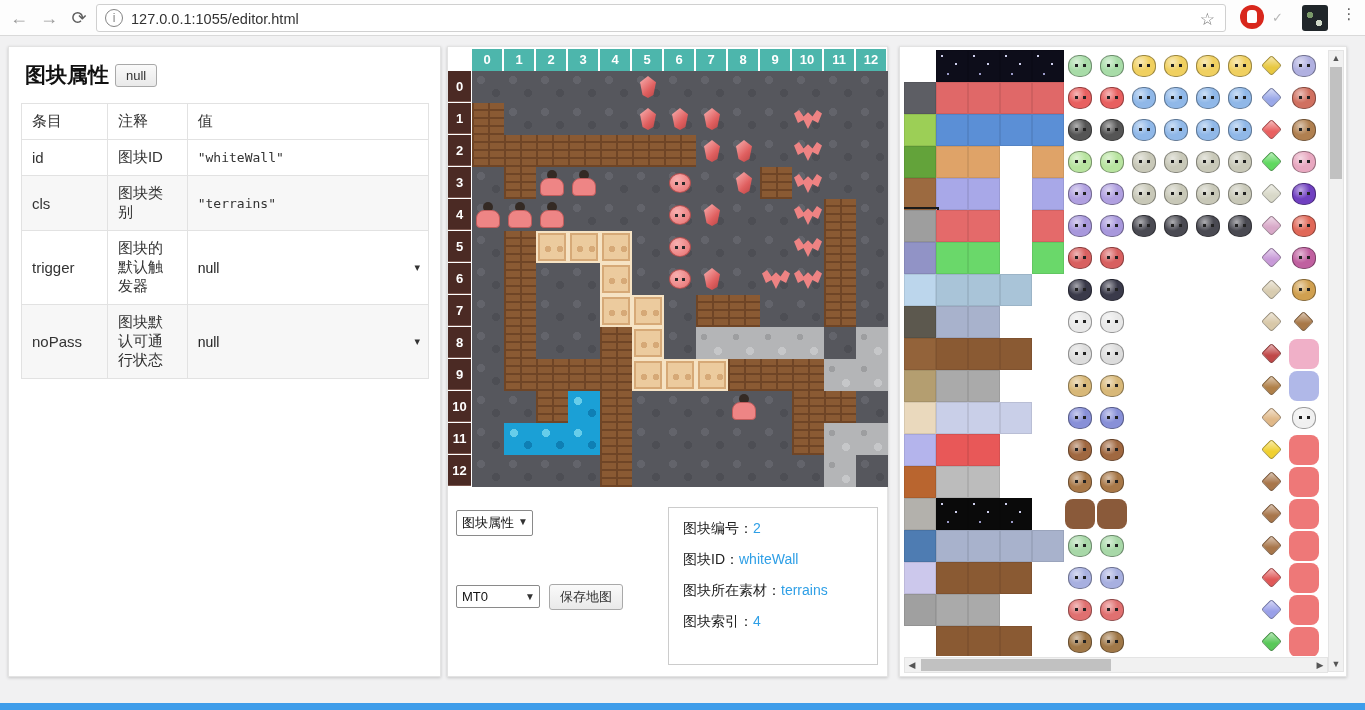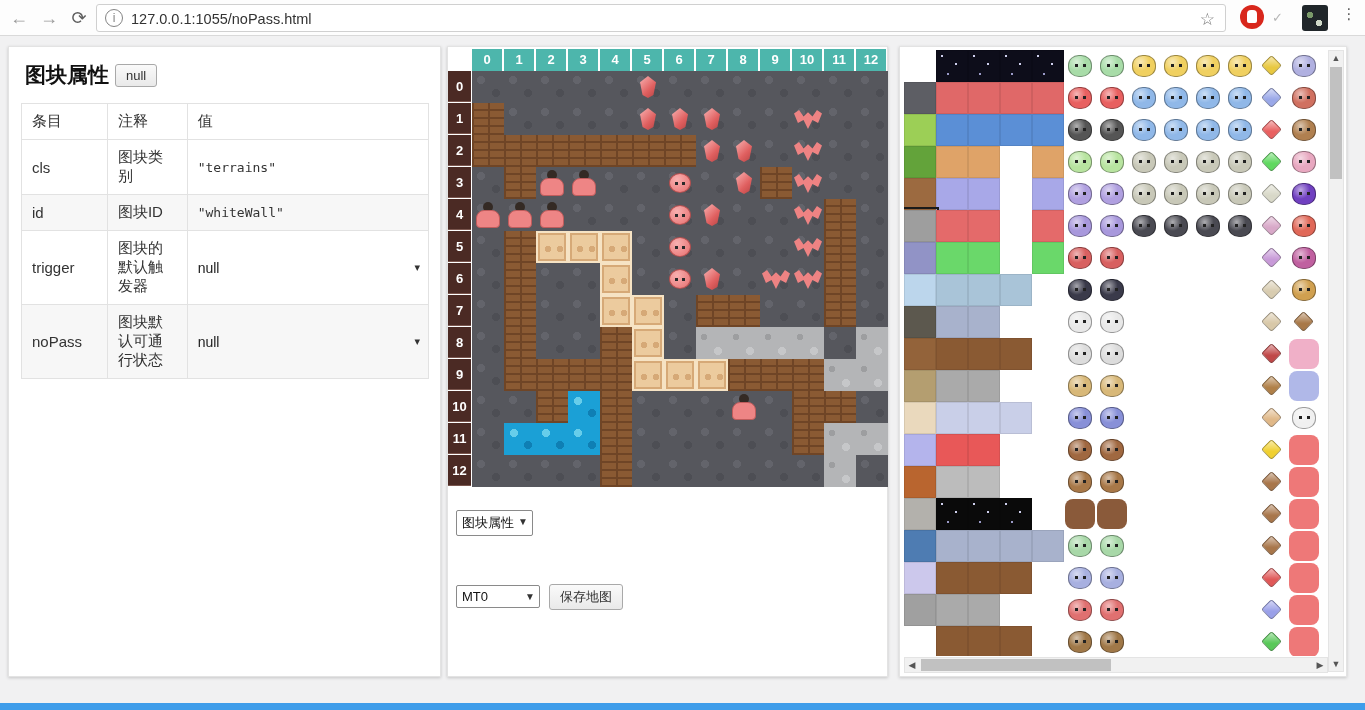--- a/index.html
+++ b/index.html
@@ -136,21 +136,21 @@
 </style>
 </head>
 <body>
 
 <div class="toolbar">
   <div class="navbtn" style="left:6px">←</div>
   <div class="navbtn" style="left:36px">→</div>
   <div class="navbtn dark" style="left:66px">⟳</div>
   <div class="omnibox">
     <i class="omni-info">i</i>
-    <span class="omni-url">127.0.0.1:1055/noPass.html</span>
+    <span class="omni-url">127.0.0.1:1055/editor.html</span>
     <span class="omni-star">☆</span>
   </div>
   <div class="ext-hand"></div>
   <div class="ext-check">✓</div>
   <div class="avatar"></div>
   <div class="menu-dots">⋮</div>
 </div>
 
 <section class="panel left">
   <h1 class="lp-title">图块属性</h1>
@@ -158,28 +158,28 @@
   <table class="lp-table">
     <tbody>
         <tr>
       <th class="col-key">条目</th>
       <th class="col-comment">注释</th>
       <th class="col-val">值</th>
     </tr>
     </tbody>
       <tbody id="lp-rows">
         <tr>
+          <td class="col-key">id</td>
+          <td class="col-comment">图块ID</td>
+          <td class="col-val val-text">"whiteWall"</td>
+        </tr>
+        <tr>
           <td class="col-key">cls</td>
           <td class="col-comment">图块类别</td>
           <td class="col-val val-text">"terrains"</td>
-        </tr>
-        <tr>
-          <td class="col-key">id</td>
-          <td class="col-comment">图块ID</td>
-          <td class="col-val val-text">"whiteWall"</td>
         </tr>
         <tr>
           <td class="col-key">trigger</td>
           <td class="col-comment">图块的默认触发器</td>
           <td class="col-val cell-select"><span>null</span><span class="arrow">▾</span></td>
         </tr>
         <tr>
           <td class="col-key">noPass</td>
           <td class="col-comment">图块默认可通行状态</td>
           <td class="col-val cell-select"><span>null</span><span class="arrow">▾</span></td>
@@ -467,20 +467,30 @@
     </div>
 
   <div class="fakesel sel-mode">
     <span>图块属性</span><span class="arrow">▼</span>
   </div>
   <div class="fakesel sel-floor">
     <span>MT0</span><span class="arrow">▼</span>
   </div>
   <button class="btn btn-savemap">保存地图</button>
 
+  <div class="infobox">
+    <div class="info-line">
+      <span>图块编号：</span><b>2</b></div>
+    <div class="info-line">
+      <span>图块ID：</span><b>whiteWall</b></div>
+    <div class="info-line">
+      <span>图块所在素材：</span><b>terrains</b></div>
+    <div class="info-line">
+      <span>图块索引：</span><b>4</b></div>
+  </div>
 </section>
 
 <section class="panel right">
   <div class="pal" id="pal">
       <div class="pcell tile stars" style="left:32px;top:0px;background:#0d0d1a;"></div>
       <div class="pcell tile stars" style="left:64px;top:0px;background:#0d0d1a;"></div>
       <div class="pcell tile stars" style="left:96px;top:0px;background:#0d0d1a;"></div>
       <div class="pcell tile stars" style="left:128px;top:0px;background:#0d0d1a;"></div>
       <div class="pcell" style="left:160px;top:0px;">
         <div class="pc-cre" style="background:radial-gradient(circle at 35% 30%, rgba(255,255,255,.55), transparent 45%), #a8dca8">

